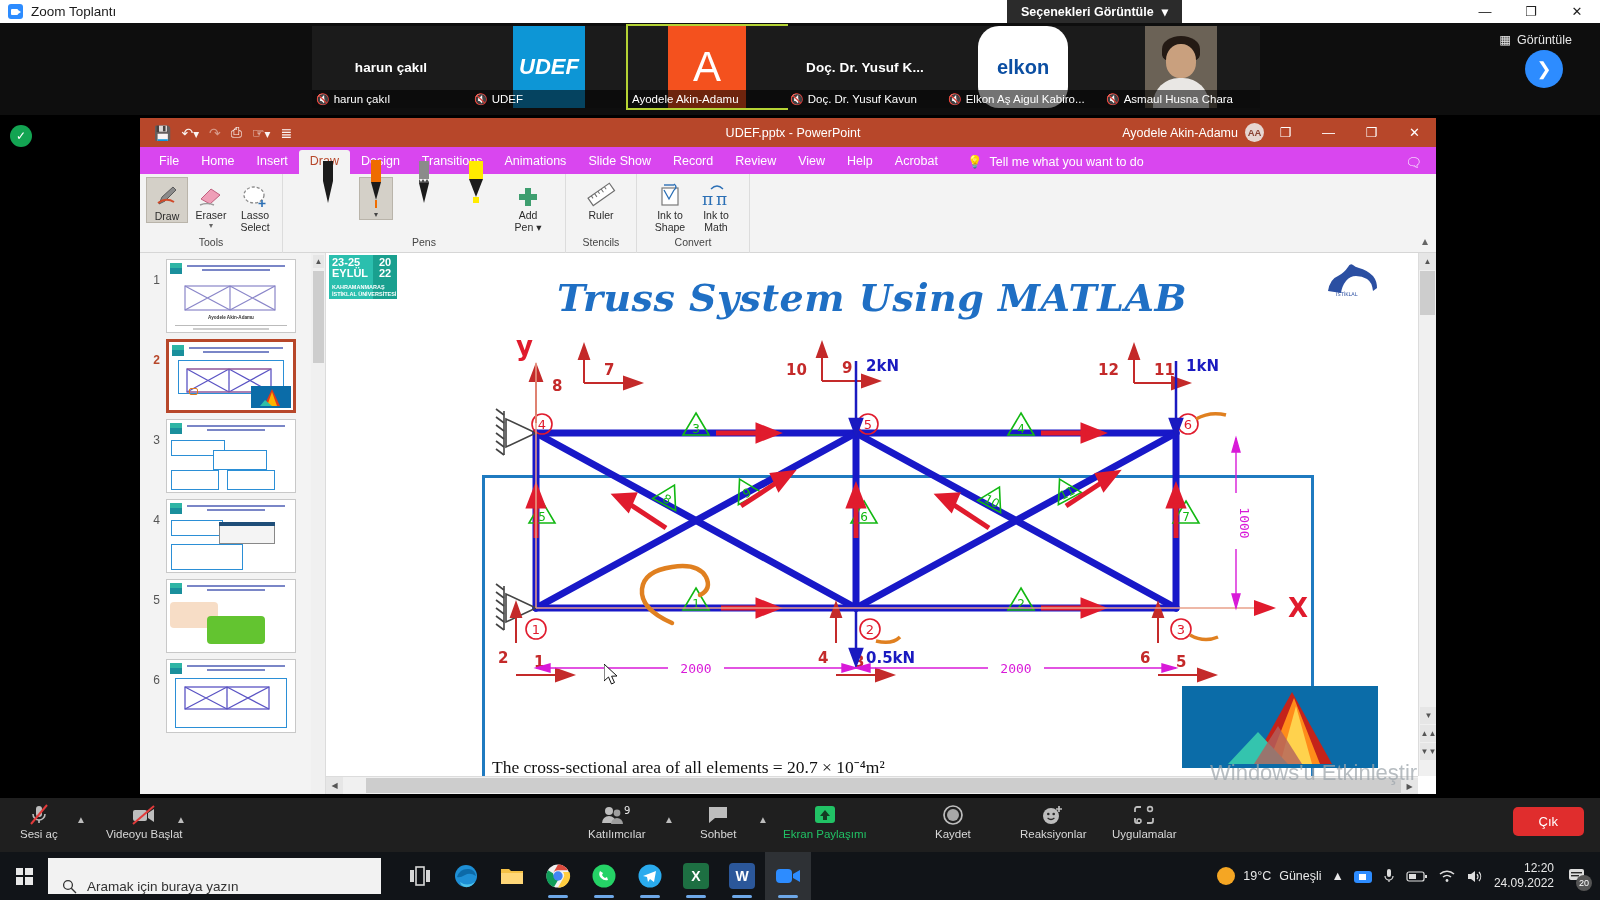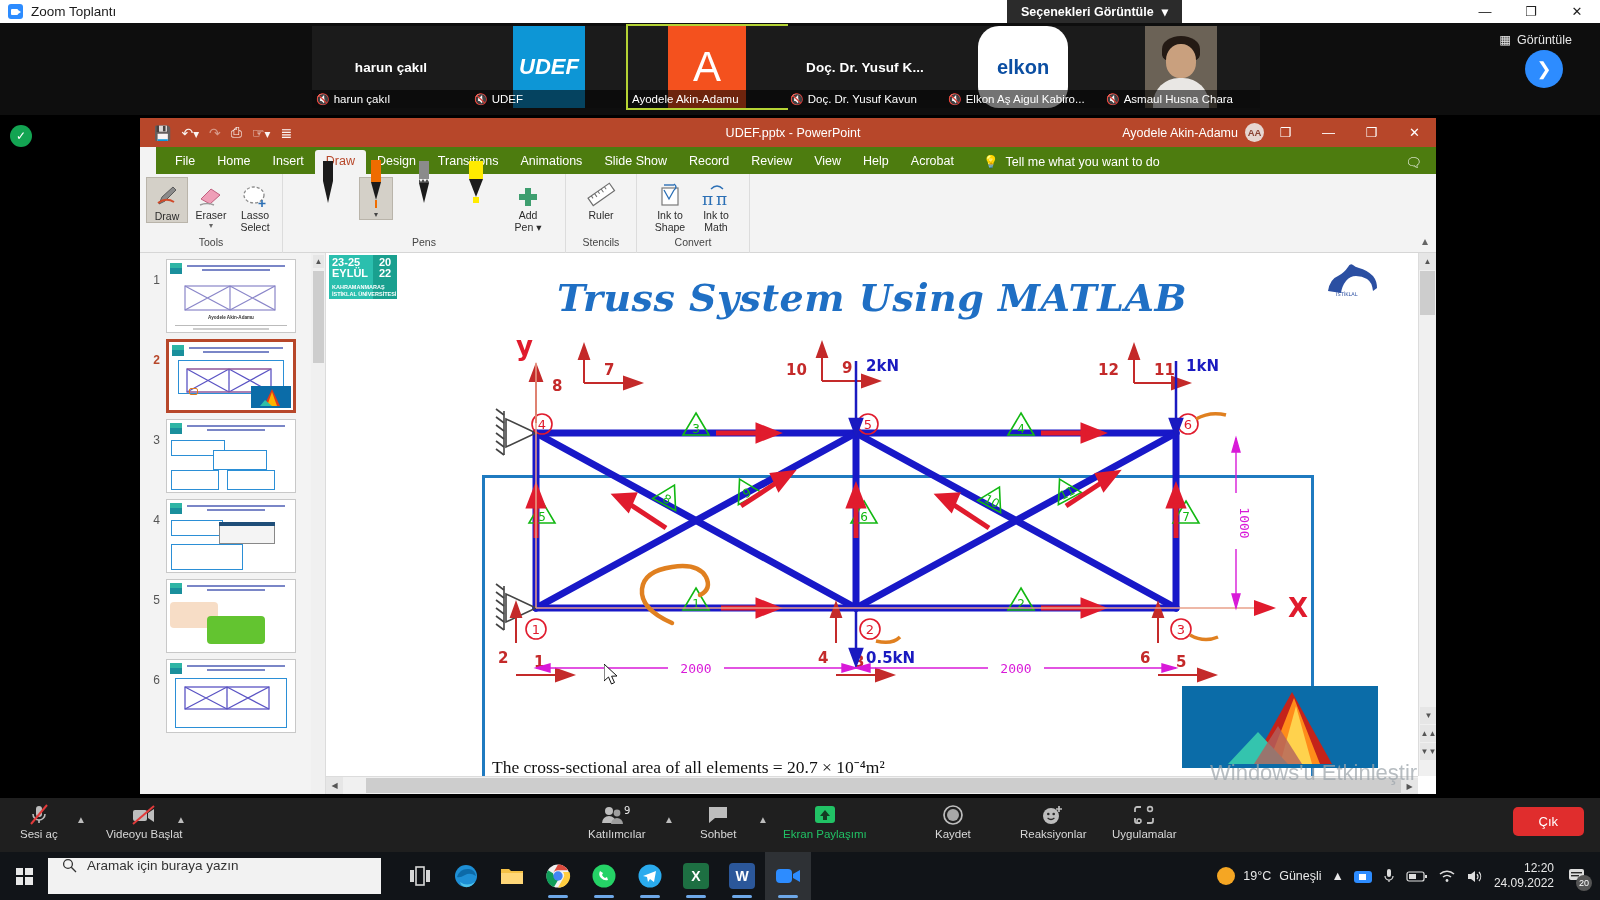--- a/index.html
+++ b/index.html
@@ -108,21 +108,21 @@
   }
   .ppt-acct{
     position:absolute; right:172px; top:5px; display:flex; align-items:center; gap:7px;
     color:#fff; font-size:12.5px;
   }
   .acct-av{width:19px;height:19px;border-radius:50%;background:#e6d6d1;color:#8a4233;
     font-size:9.5px;display:flex;align-items:center;justify-content:center;font-weight:700;}
   .ppt-wctrl{position:absolute; right:0; top:0; height:29px; display:flex;}
   .ppt-wctrl div{width:43px;height:29px;display:flex;align-items:center;justify-content:center;
     color:#fff;font-size:13px;}
-  .ppt-tabs{height:27px;background:#4d7c0f;display:flex;align-items:flex-end;position:relative;padding-left:8px;margin-left:16px;}
+  .ppt-tabs{height:27px;background:#d946ef;display:flex;align-items:flex-end;position:relative;padding-left:8px;}
   .ppt-tabs .tab{
     padding:4px 11px 6px; color:#fff; font-size:12.5px; cursor:default;
   }
   .ppt-tabs .tab.sel{ background:#f3f3f3; color:#b7472a; border-radius:3px 3px 0 0;}
   .tellme{display:flex;align-items:center;gap:7px;color:#fff;font-size:12.5px;padding-left:18px;padding-bottom:5px;}
   .share-icn{position:absolute; right:14px; bottom:4px; color:#fff; font-size:13px;}
 
   .ribbon{height:79px;background:#f3f3f3;display:flex;align-items:flex-start;
     border-bottom:1px solid #d6d6d6; position:relative;}
   .rgroup{display:flex;flex-direction:column;align-items:center;height:79px;
@@ -194,21 +194,21 @@
   .zb-caret{position:absolute;top:16px;color:#bdbdbd;font-size:10px;}
   .leave-btn{position:absolute;right:16px;top:9px;background:#e02d2d;color:#fff;
     padding:7px 26px;border-radius:5px;font-size:13px;}
   .share-green{color:#21c265;}
 
   
   .taskbar{position:absolute;left:0;bottom:0;width:1600px;height:48px;background:#111418;display:flex;align-items:center;}
   .startbtn{width:48px;height:48px;display:flex;align-items:center;justify-content:center;}
   .winlogo{width:17px;height:17px;display:grid;grid-template-columns:1fr 1fr;grid-template-rows:1fr 1fr;gap:2px;}
   .winlogo i{background:#e8e8e8;display:block;}
-  .searchbox{width:333px;height:36px;background:#f2f2f2;display:flex;align-items:flex-start;gap:10px;padding-left:14px;color:#333;font-size:13.5px;}
+  .searchbox{width:333px;height:36px;background:#f2f2f2;display:flex;align-items:flex-end;gap:10px;padding-left:14px;color:#333;font-size:13.5px;}
   .tb-icons{display:flex;align-items:center;gap:0;margin-left:16px;}
   .tbi{width:46px;height:48px;display:flex;align-items:center;justify-content:center;position:relative;}
   .tbi .app{width:26px;height:26px;border-radius:4px;display:flex;align-items:center;justify-content:center;color:#fff;font-weight:700;font-size:14px;}
   .tbi.run:after{content:"";position:absolute;left:13px;bottom:2px;width:20px;height:3px;background:#6ea8e8;border-radius:2px;}
   .tray{position:absolute;right:0;top:0;height:48px;display:flex;align-items:center;gap:10px;padding-right:10px;color:#e8e8e8;font-size:12.5px;}
   .clock{display:flex;flex-direction:column;align-items:flex-end;line-height:1.25;font-size:12px;}
   .notif{width:26px;height:26px;display:flex;align-items:center;justify-content:center;position:relative;}
   .notif-badge{position:absolute;right:-2px;bottom:-2px;background:#555;color:#fff;border-radius:50%;
     width:16px;height:16px;font-size:9px;display:flex;align-items:center;justify-content:center;}
   .cursor-arrow{position:absolute;left:604px;top:664px;}

